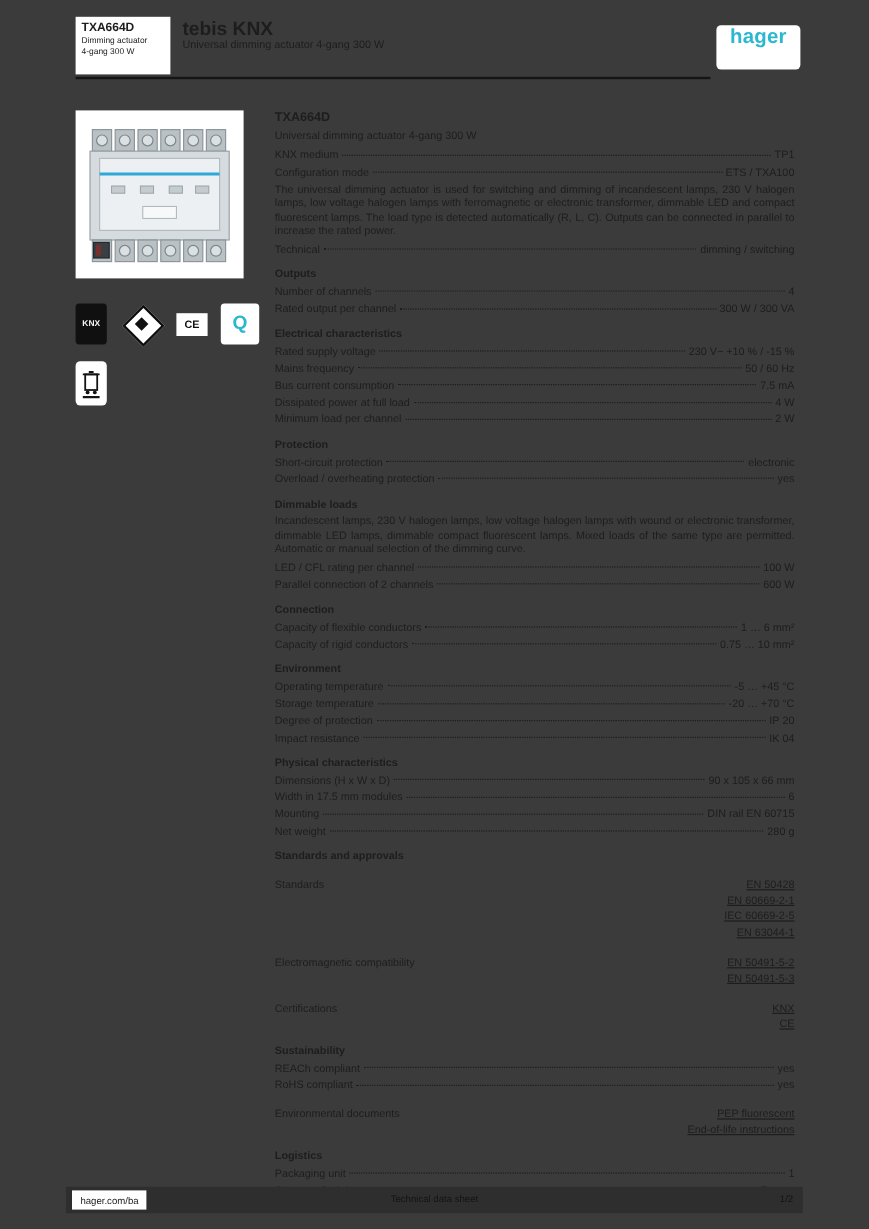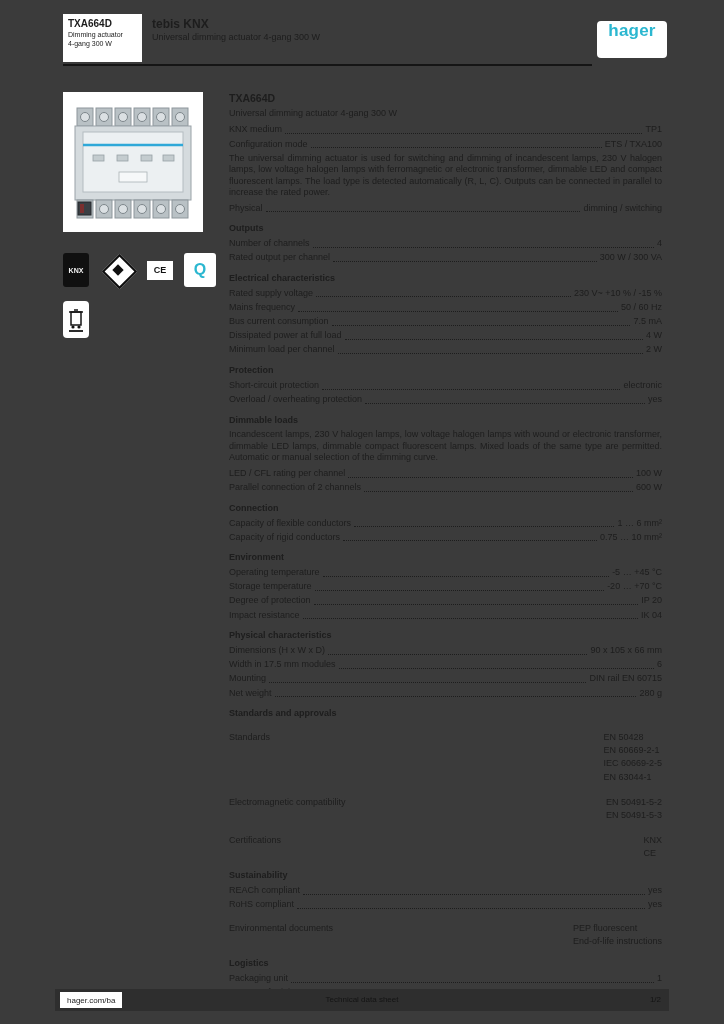--- a/index.html
+++ b/index.html
@@ -4,21 +4,21 @@
 <style>
   html,body{margin:0;padding:0;background:#3b3b3b;}
   .page{position:relative;width:724px;height:1024px;background:#3b3b3b;overflow:hidden;
         font-family:"Liberation Sans",sans-serif;color:#1d1d1d;}
   
   .ref-box{position:absolute;left:63px;top:14px;width:79px;height:48px;background:#ffffff;
            box-sizing:border-box;padding:4px 5px;}
   .ref{font-size:10px;font-weight:bold;line-height:12px;}
   .ref-sub{font-size:7px;line-height:9px;color:#222;}
   .head-title{position:absolute;left:152px;top:18px;width:330px;}
-  .ht1{font-size:12px;font-weight:bold;line-height:13px;}
+  .ht1{font-size:16px;font-weight:bold;line-height:13px;}
   .ht2{font-size:9px;line-height:12px;}
   .head-rule{position:absolute;left:63px;top:64px;width:529px;border-top:2px solid #151515;}
   .logo{position:absolute;left:597px;top:21px;width:70px;height:37px;background:#ffffff;
         border-radius:4px;display:flex;justify-content:center;}
   .logo span{color:#2bb7d0;font-weight:bold;font-size:17px;letter-spacing:0.2px;}
   
   .product-box{position:absolute;left:63px;top:92px;width:140px;height:140px;background:#ffffff;}
   
   .badges{position:absolute;left:63px;top:252px;display:flex;align-items:center;gap:11px;}
   .knx-badge{width:26px;height:34px;background:#101010;border-radius:3px;color:#f4f4f4;
@@ -33,26 +33,26 @@
   .q-badge{width:32px;height:34px;background:#ffffff;border-radius:3px;display:flex;
            align-items:center;justify-content:center;color:#2bb7d0;font-size:16px;font-weight:bold;}
   .weee-badge{position:absolute;left:63px;top:301px;width:26px;height:37px;background:#ffffff;
               border-radius:4px;display:flex;align-items:center;justify-content:center;}
   
   .spec-col{position:absolute;left:229px;top:92px;width:433px;font-size:9px;line-height:1.3;color:#1d1d1d;}
   .spec-title{font-size:10.5px;font-weight:bold;margin-bottom:2px;}
   .spec-subtitle{margin-bottom:5px;}
   .spec-heading{font-weight:bold;margin:9px 0 3px 0;}
   .spec-paragraph{text-align:justify;margin:2px 0 4px 0;line-height:1.28;}
-  .spec-row{display:flex;align-items:flex-end;margin-bottom:2.5px;}
+  .spec-row{display:flex;align-items:center;margin-bottom:2.5px;}
   .spec-label{white-space:nowrap;}
   .spec-dots{flex:1;border-bottom:1px dotted #1d1d1d;margin:0 3px 2px 3px;min-width:12px;}
   .spec-value{white-space:nowrap;text-align:right;}
   .spec-row.multi{align-items:flex-start;justify-content:space-between;margin-bottom:4px;margin-top:12px;}
-  .spec-values{text-align:left;}
+  .spec-values{text-align:right;text-decoration:underline;}
   .spec-values div{margin-bottom:1.5px;}
   
   .footer-bar{position:absolute;left:55px;top:989px;width:614px;height:22px;background:#2e2e2e;}
   .footer-site{position:absolute;left:5px;top:3px;height:16px;background:#ffffff;color:#1c1c1c;
                font-size:8px;font-weight:normal;display:flex;align-items:center;padding:0 7px;cursor:pointer;}
   .footer-center{position:absolute;left:0;right:0;top:6px;text-align:center;font-size:8px;color:#141414;}
   .footer-page{position:absolute;right:8px;top:6px;font-size:8px;color:#141414;}
 </style>
 </head>
 <body>
@@ -160,21 +160,21 @@
           <span class="spec-dots"></span>
           <span class="spec-value">TP1</span>
         </div>
         <div class="spec-row">
           <span class="spec-label">Configuration mode</span>
           <span class="spec-dots"></span>
           <span class="spec-value">ETS / TXA100</span>
         </div>
         <div class="spec-paragraph">The universal dimming actuator is used for switching and dimming of incandescent lamps, 230 V halogen lamps, low voltage halogen lamps with ferromagnetic or electronic transformer, dimmable LED and compact fluorescent lamps. The load type is detected automatically (R, L, C). Outputs can be connected in parallel to increase the rated power.</div>
         <div class="spec-row">
-          <span class="spec-label">Physical</span>
+          <span class="spec-label">Technical</span>
           <span class="spec-dots"></span>
           <span class="spec-value">dimming / switching</span>
         </div>
         <div class="spec-heading">Outputs</div>
         <div class="spec-row">
           <span class="spec-label">Number of channels</span>
           <span class="spec-dots"></span>
           <span class="spec-value">4</span>
         </div>
         <div class="spec-row">

